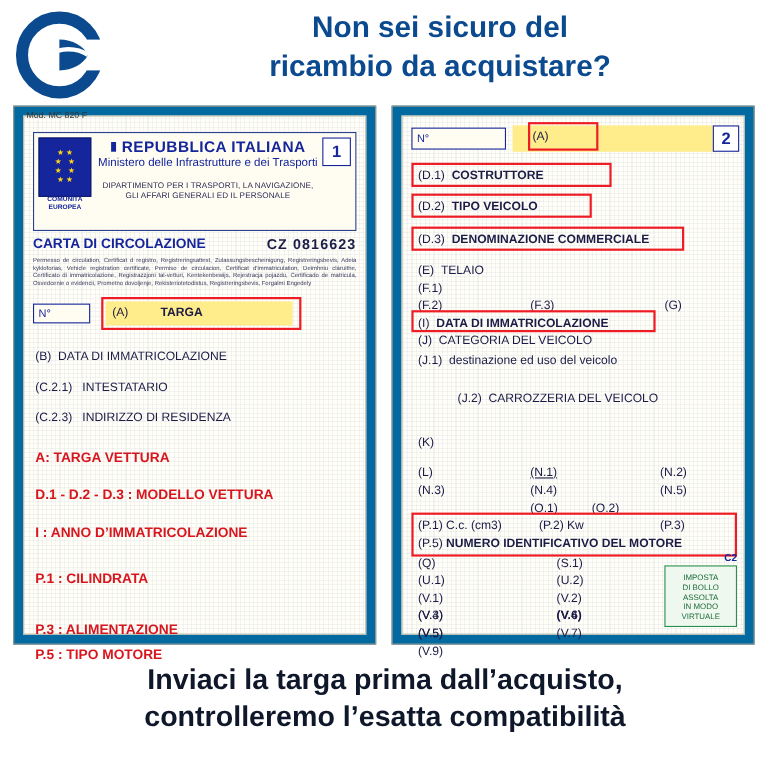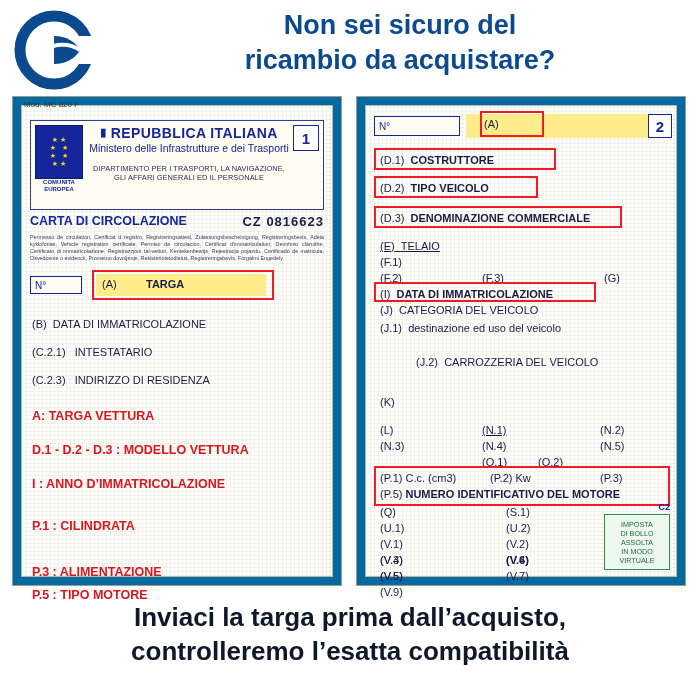--- a/index.html
+++ b/index.html
@@ -236,21 +236,21 @@
     <div class="fld" style="position:absolute;left:14px;top:76px;">
       <span>(D.2)</span>&nbsp;&nbsp;<b>TIPO VEICOLO</b>
     </div>
     <div class="redbox" style="left:8px;top:70px;width:164px;height:22px;"></div>
 
     <div class="fld" style="position:absolute;left:14px;top:106px;">
       <span>(D.3)</span>&nbsp;&nbsp;<b>DENOMINAZIONE COMMERCIALE</b>
     </div>
     <div class="redbox" style="left:8px;top:100px;width:248px;height:22px;"></div>
 
-    <div class="fld" style="position:absolute;left:14px;top:134px;text-decoration:underline;">
+    <div class="fld" style="position:absolute;left:14px;top:134px;">
       <span>(E)</span>&nbsp;&nbsp;<span>TELAIO</span>
     </div>
     <div class="fld" style="position:absolute;left:14px;top:150px;">
       <span>(F.1)</span>
     </div>
     <div class="fld" style="position:absolute;left:14px;top:166px;">
       <span>(F.2)</span>
     </div>
     <div class="fld" style="position:absolute;left:116px;top:166px;">
       <span>(F.3)</span>

